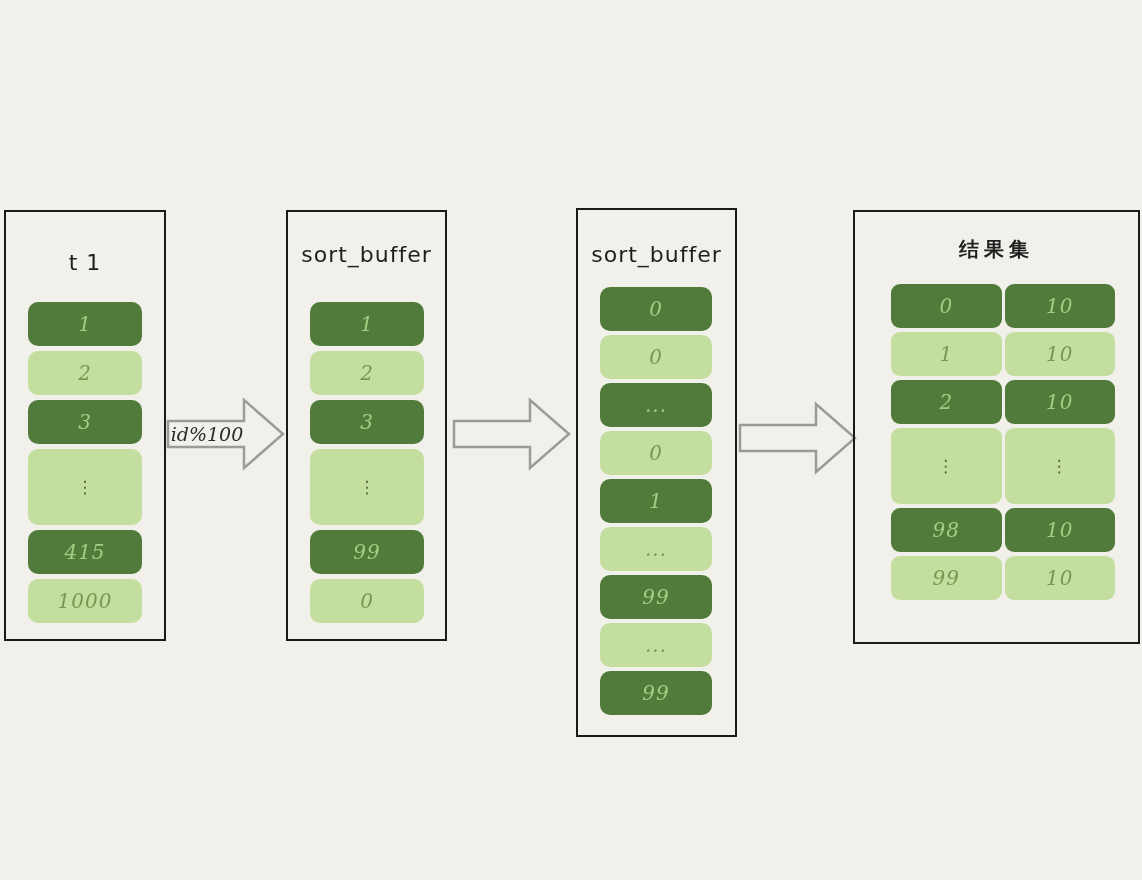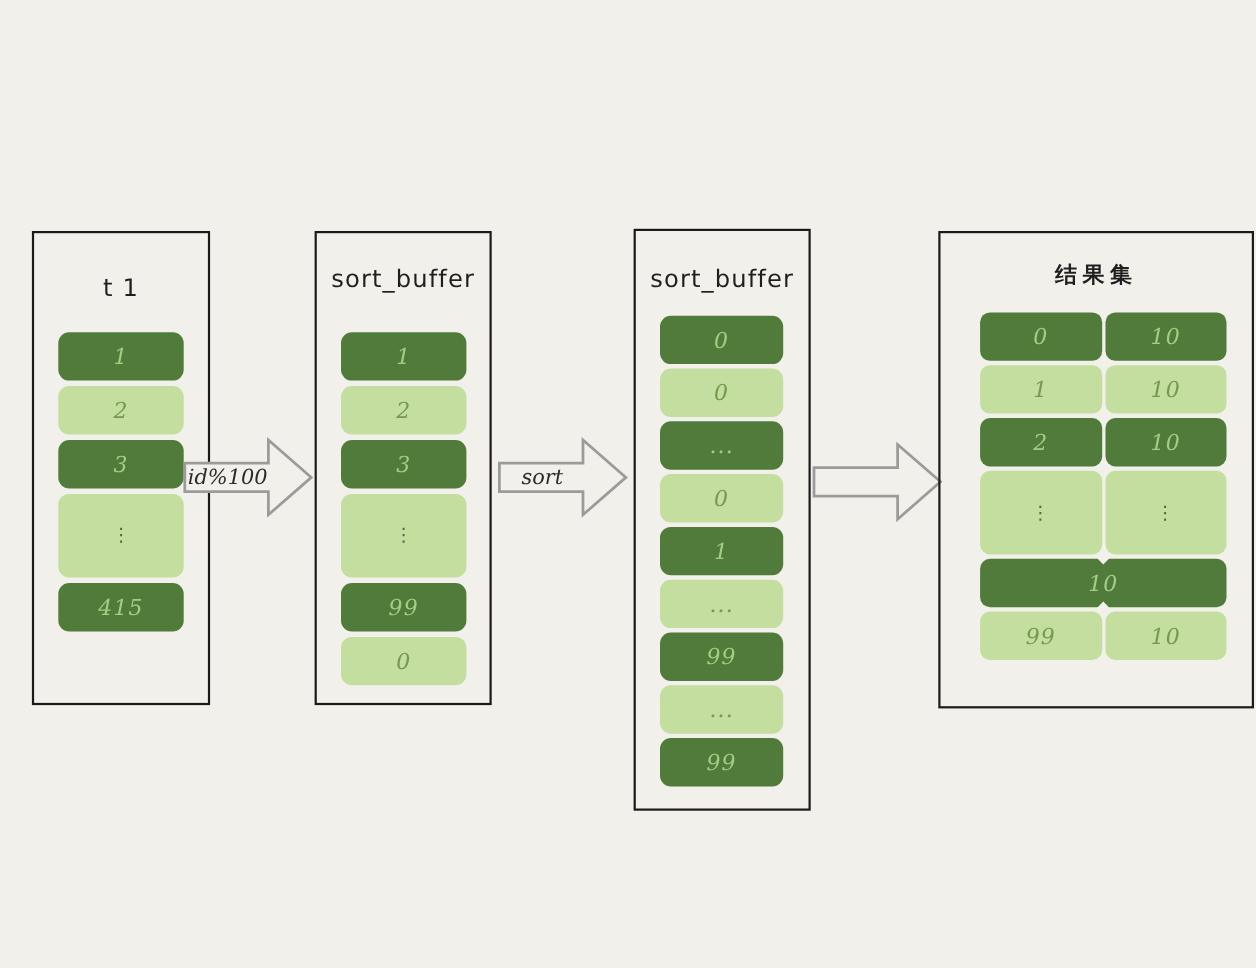--- a/index.html
+++ b/index.html
@@ -49,37 +49,40 @@
     display:flex;align-items:center;justify-content:center;
     font-family:"DejaVu Serif",serif;font-style:italic;
     font-size:19px;color:#2b2b2b;white-space:nowrap;
   }
 </style>
 </head>
 <body>
 
 <div class="canvas">
 
-  <div class="box" style="left:4px;top:210px;width:158px;height:427px;margin-left:25px;">
+  <div class="box" style="left:4px;top:210px;width:158px;height:427px;">
     <div class="box-title" style="top:38px;">t 1</div>
     <div class="rows g5" style="left:22px;top:90px;width:114px;">
       <div class="row dark">
           <span>1</span>
         </div>
       <div class="row light">
           <span>2</span>
         </div>
       <div class="row dark">
           <span>3</span>
         </div>
       <div class="row light tall vdots">
           <span>⋮</span>
         </div>
       <div class="row dark">
           <span>415</span>
+        </div>
+      <div class="row light">
+          <span>1000</span>
         </div>
     </div>
   </div>
 
   <div class="arrow" style="left:166px;top:394px;">
     <svg width="120" height="80" viewBox="0 0 120 80">
       <polygon points="2,27 78,27 78,6 117,40 78,74 78,53 2,53" fill="#f2f0ea" stroke="#9b9b9b" stroke-width="2.5"></polygon>
     </svg>
     <div class="arrow-label">id%100</div>
   </div>
@@ -105,21 +108,20 @@
       <div class="row light">
           <span>0</span>
         </div>
     </div>
   </div>
 
   <div class="arrow" style="left:452px;top:394px;">
     <svg width="120" height="80" viewBox="0 0 120 80">
       <polygon points="2,27 78,27 78,6 117,40 78,74 78,53 2,53" fill="#f2f0ea" stroke="#9b9b9b" stroke-width="2.5"></polygon>
     </svg>
-    <div class="arrow-label">sort</div>
   </div>
 
   <div class="box" style="left:576px;top:208px;width:157px;height:525px;">
     <div class="box-title" style="top:32px;">sort_buffer</div>
     <div class="rows g4" style="left:22px;top:77px;width:112px;">
       <div class="row dark">
           <span>0</span>
         </div>
       <div class="row light">
           <span>0</span>
@@ -183,20 +185,23 @@
       </div>
       <div class="row4 light tall vdots">
         <div class="cell4">
             <span>⋮</span>
           </div>
         <div class="cell4">
             <span>⋮</span>
           </div>
       </div>
       <div class="row4 dark">
+        <div class="cell4">
+            <span>98</span>
+          </div>
         <div class="cell4">
             <span>10</span>
           </div>
       </div>
       <div class="row4 light">
         <div class="cell4">
             <span>99</span>
           </div>
         <div class="cell4">
             <span>10</span>

